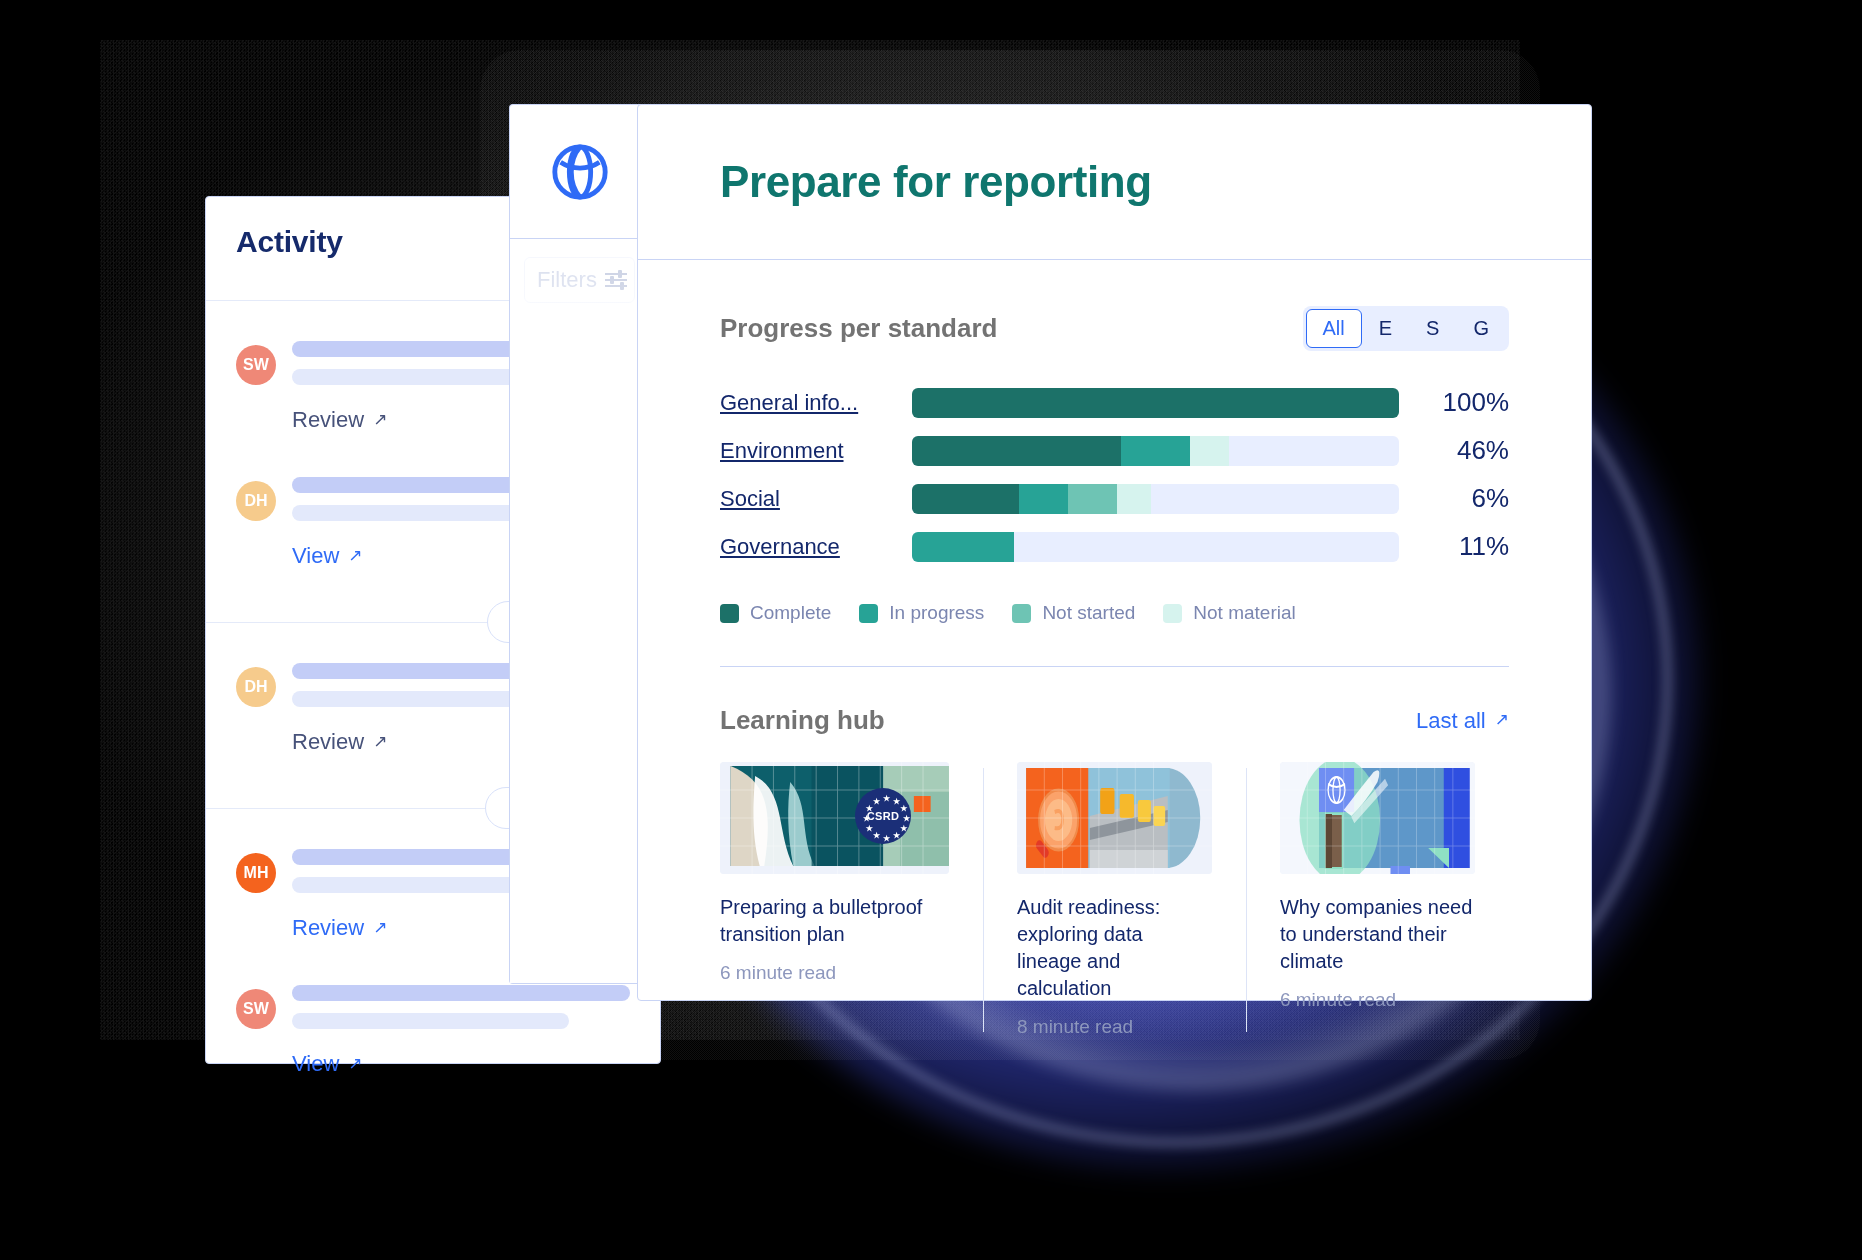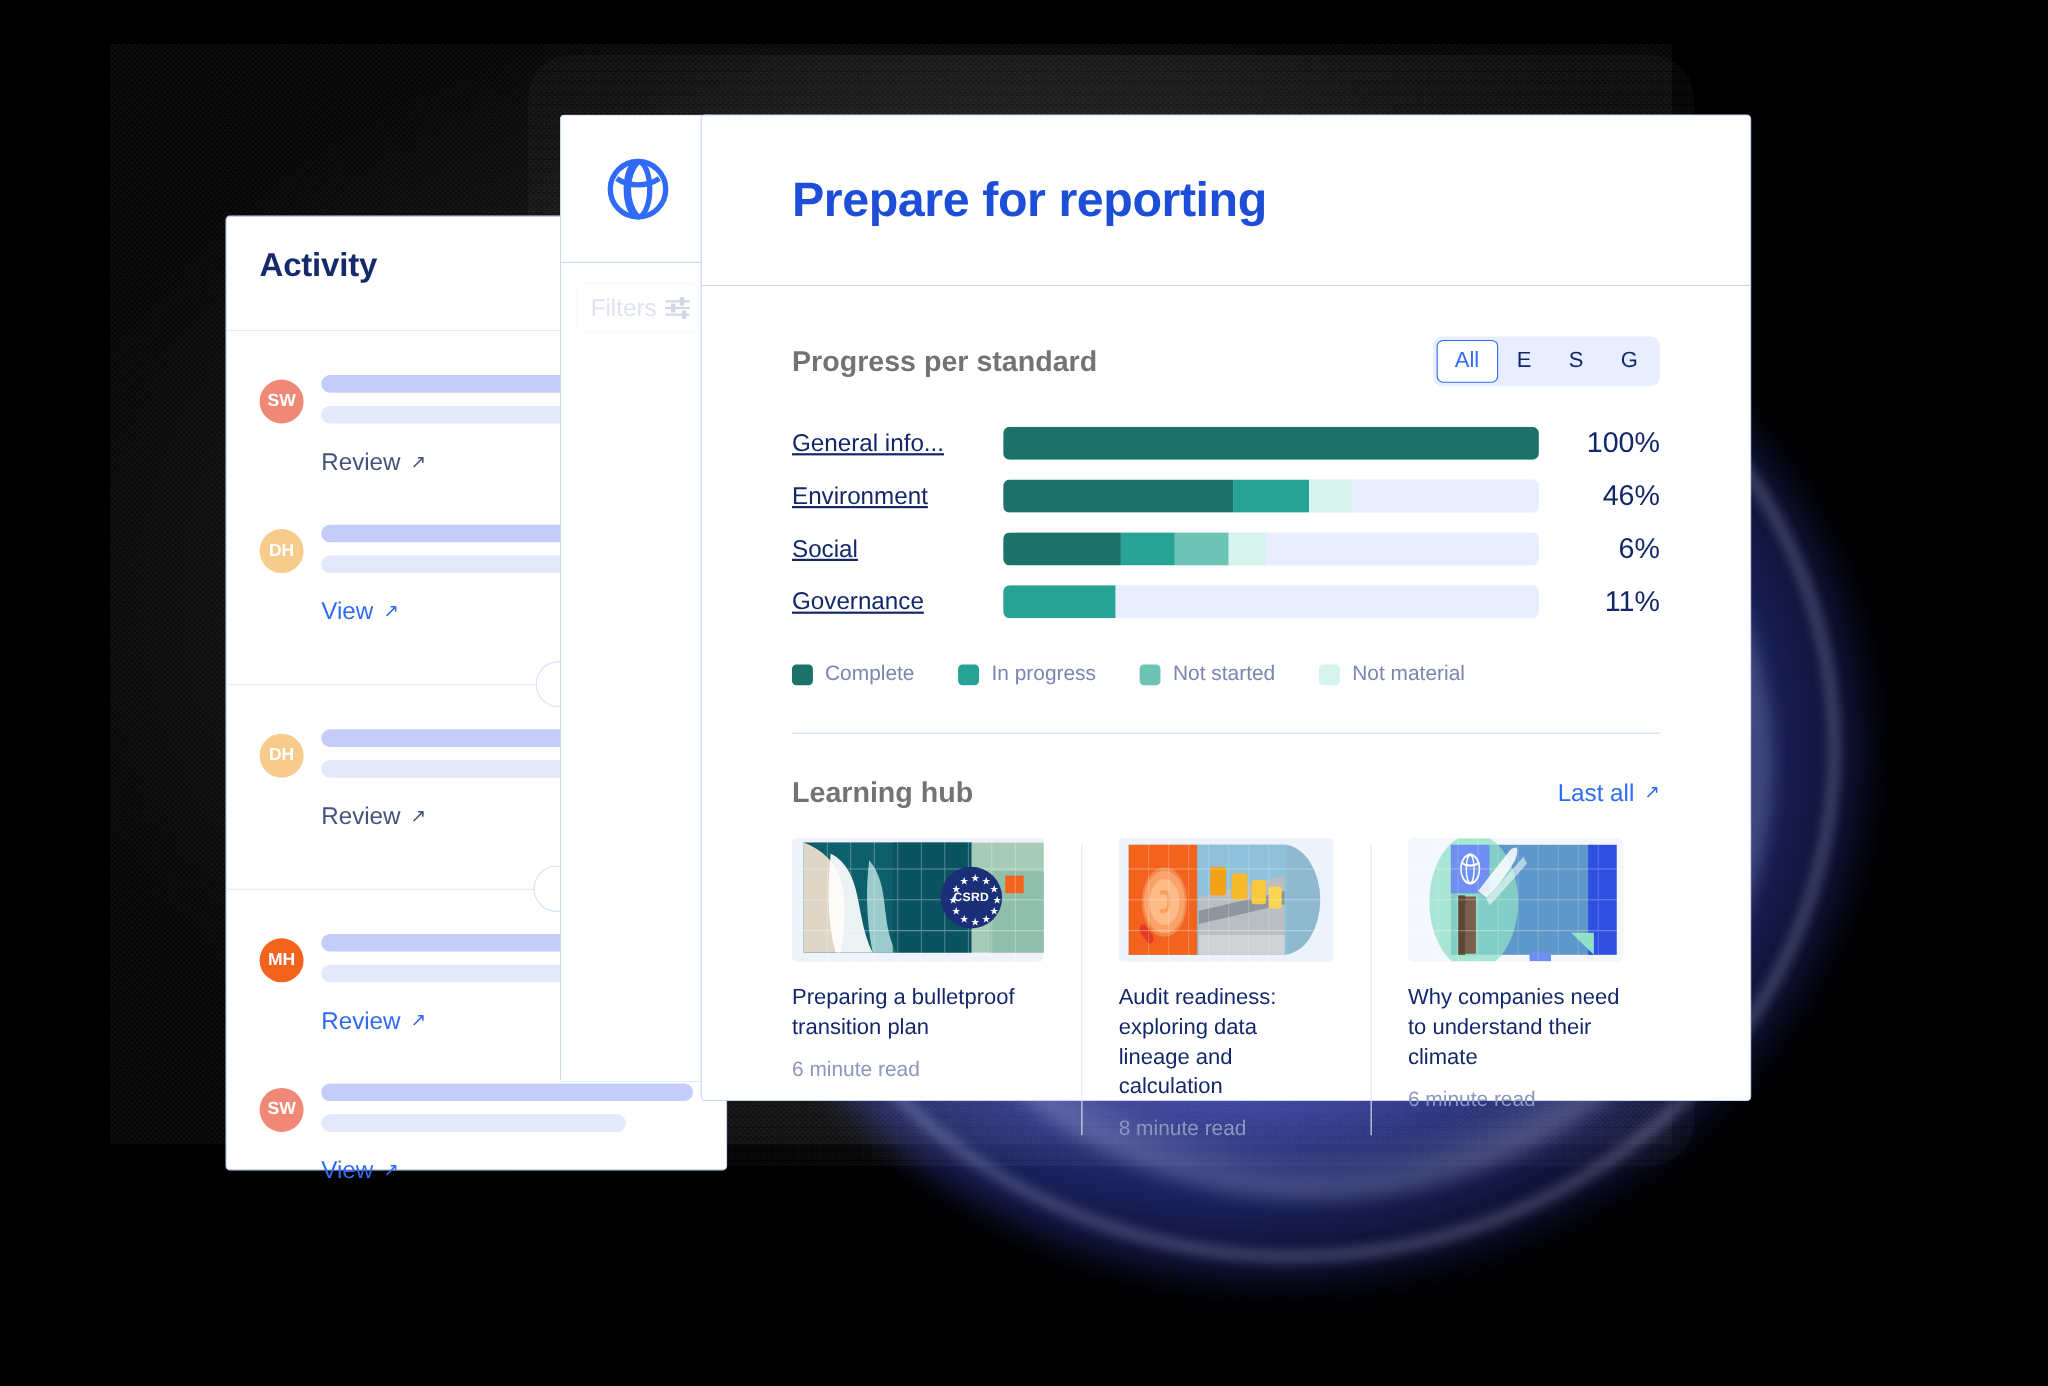--- a/index.html
+++ b/index.html
@@ -114,21 +114,21 @@
   .sliders b.k3 { left: 15px; top: 11px; }
   .filters-fade {
     position: absolute; left: 0; right: 0; top: 134px; bottom: 0;
     background: linear-gradient(to bottom, rgba(255,255,255,0) 0%, rgba(255,255,255,0.55) 18%, #fff 46%);
     pointer-events: none;
   }
 
   
   #report-card { left: 637px; top: 104px; width: 955px; height: 897px; z-index: 5; }
   .report-head { height: 155px; border-bottom: 1px solid #c9d4f5; display: flex; align-items: center; padding: 0 82px; }
-  .report-title { font-size: 44px; font-weight: 700; color: #1d4ed8; letter-spacing: -0.4px; }
+  .report-title { font-size: 44px; font-weight: 700; color: #0f766e; letter-spacing: -0.4px; }
 
   .section { padding: 46px 82px 0 82px; }
   .section-head { display: flex; align-items: center; justify-content: space-between; margin-bottom: 36px; }
   .section-title { font-size: 26px; font-weight: 700; color: #737373; }
 
   .segmented {
     display: flex; align-items: center; background: #e8eeff; border-radius: 8px; padding: 3px; justify-content: space-between;
   }
   .seg {
     font-size: 20px; color: #13276b; padding: 7px 16px; border-radius: 6px; cursor: pointer;
@@ -137,21 +137,21 @@
   .seg.active { background: #fff; color: #2f6bf6; border-color: #2f6bf6; font-weight: 400; }
 
   .prog-row { display: flex; align-items: center; margin-bottom: 17px; }
   .prog-label { width: 192px; font-size: 22px; color: #13276b; flex: 0 0 192px; text-decoration: underline; }
   .prog-track {
     flex: 1; height: 30px; border-radius: 6px; background: #e8eeff; overflow: hidden; display: flex;
   }
   .prog-seg { height: 100%; }
   .prog-pct { width: 110px; text-align: right; font-size: 26px; color: #13276b; flex: 0 0 110px; }
 
-  .legend { display: flex; align-items: center; gap: 40px; margin-top: 40px; }
+  .legend { display: flex; align-items: center; gap: 28px; margin-top: 40px; }
   .legend-item { display: flex; align-items: center; gap: 11px; }
   .legend-sw { width: 19px; height: 19px; border-radius: 4px; }
   .legend-tx { font-size: 19px; color: #7b86b0; }
 
   .divider { height: 1px; background: #c9d4f5; margin-top: 42px; }
 
   .view-all { font-size: 22px; color: #2f6bf6; display: inline-flex; align-items: center; gap: 9px; cursor: pointer; }
 
   .cards-row { display: flex; margin-top: 4px; }
   .lh-card { width: 33.33%; padding-right: 34px; position: relative; }

